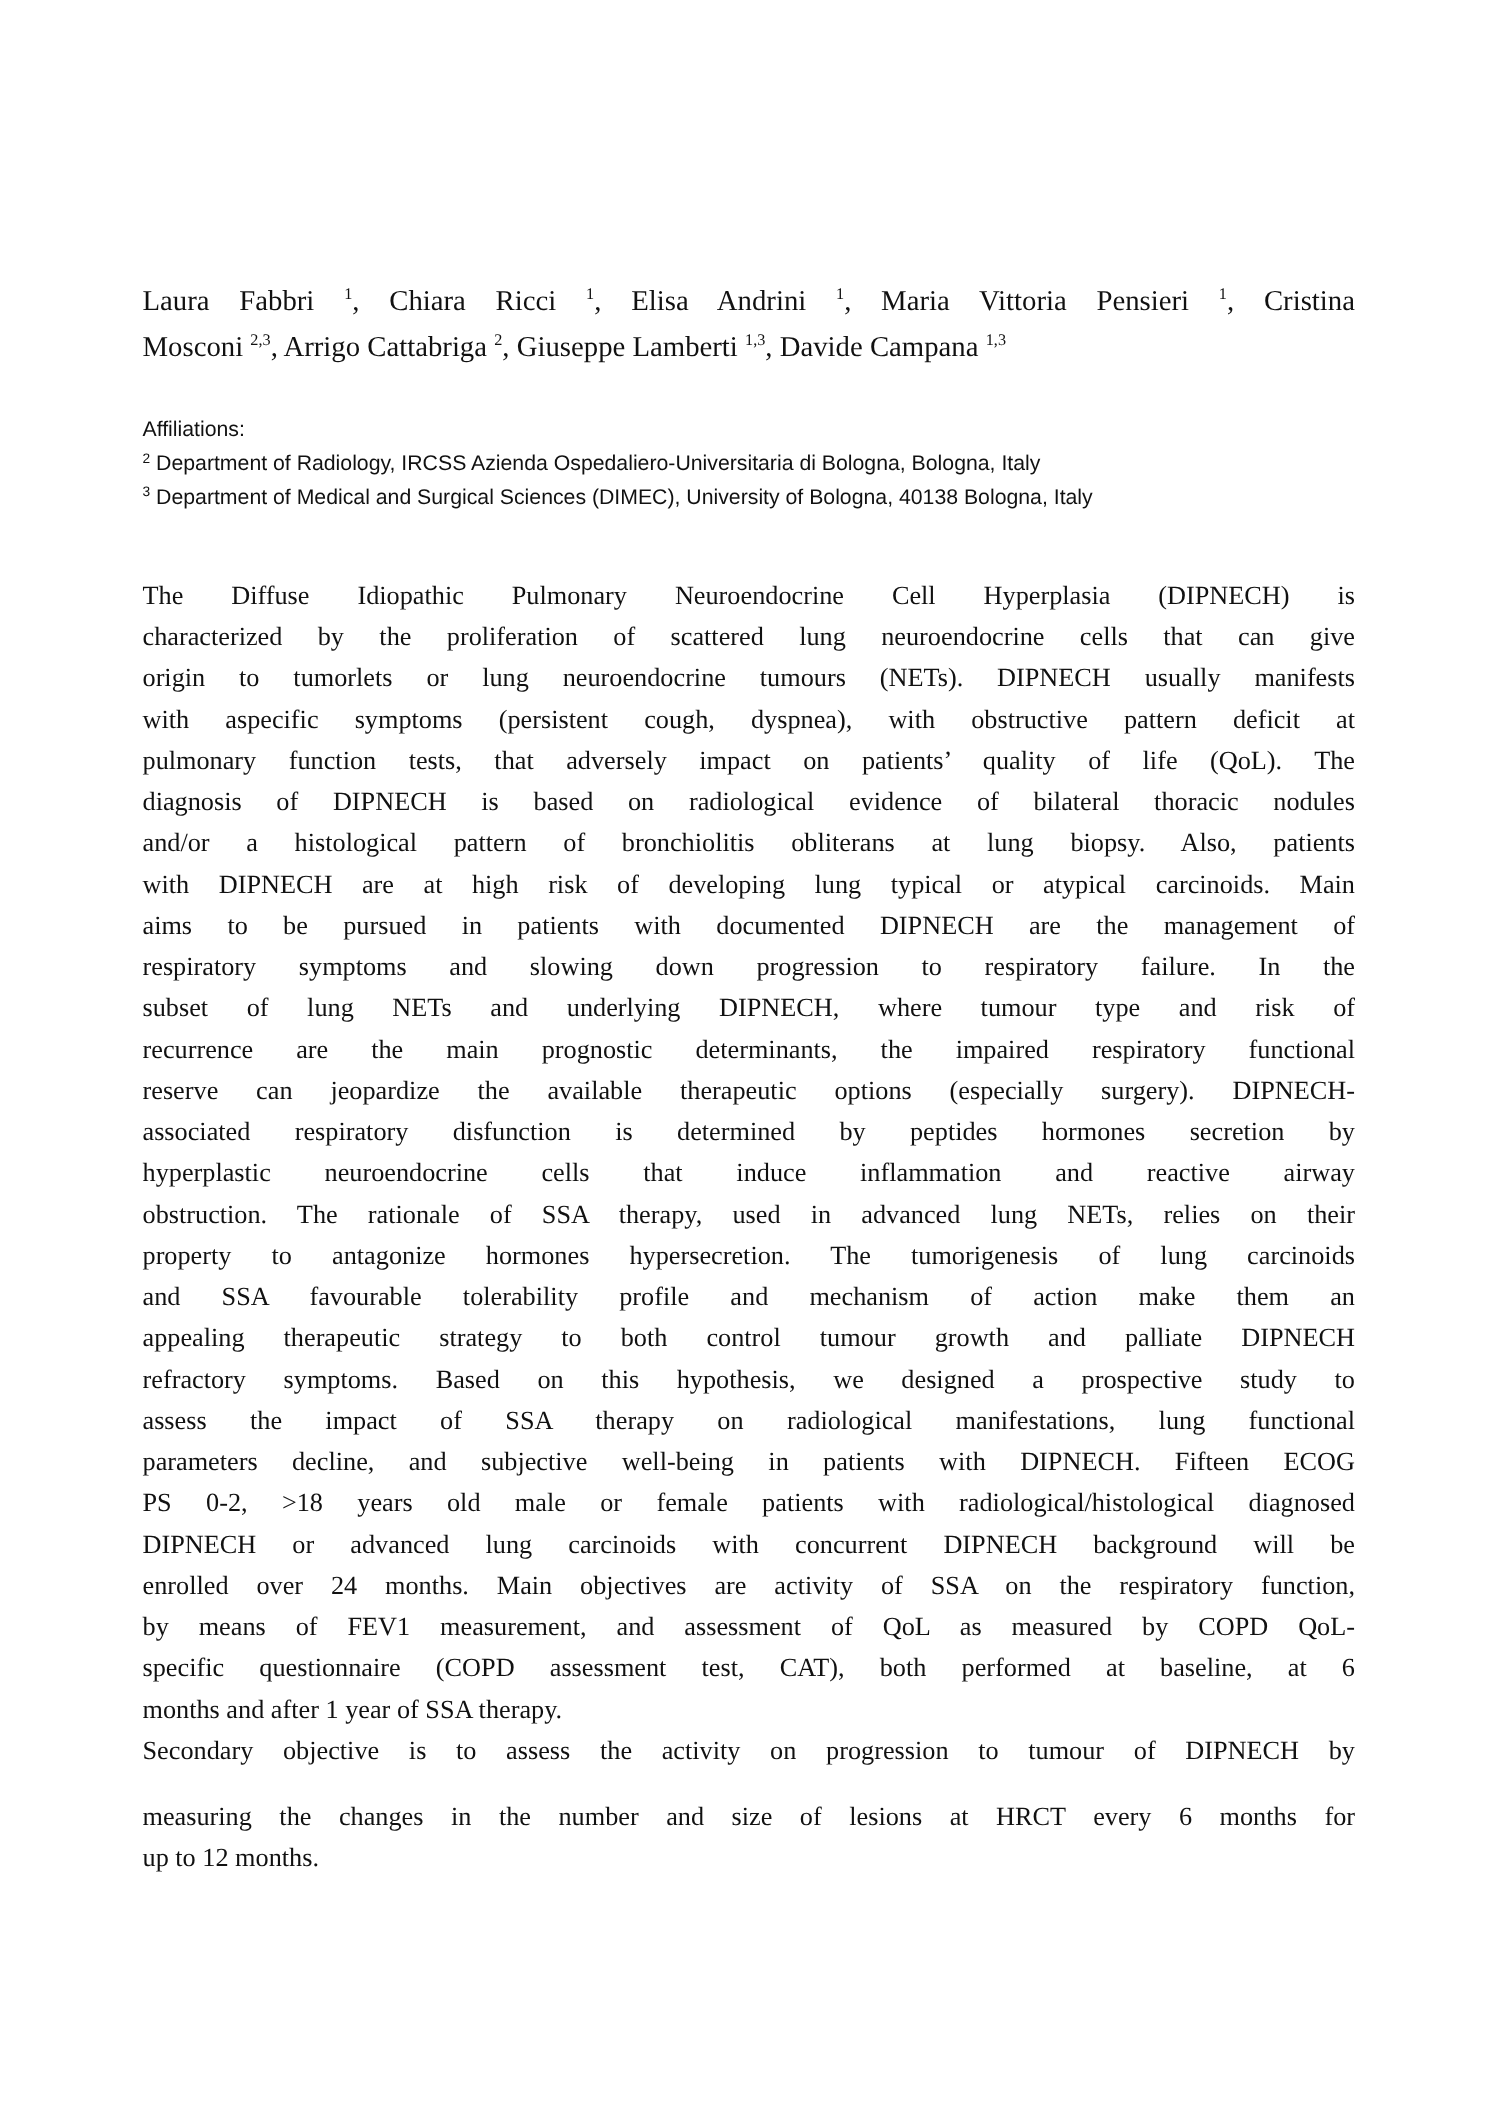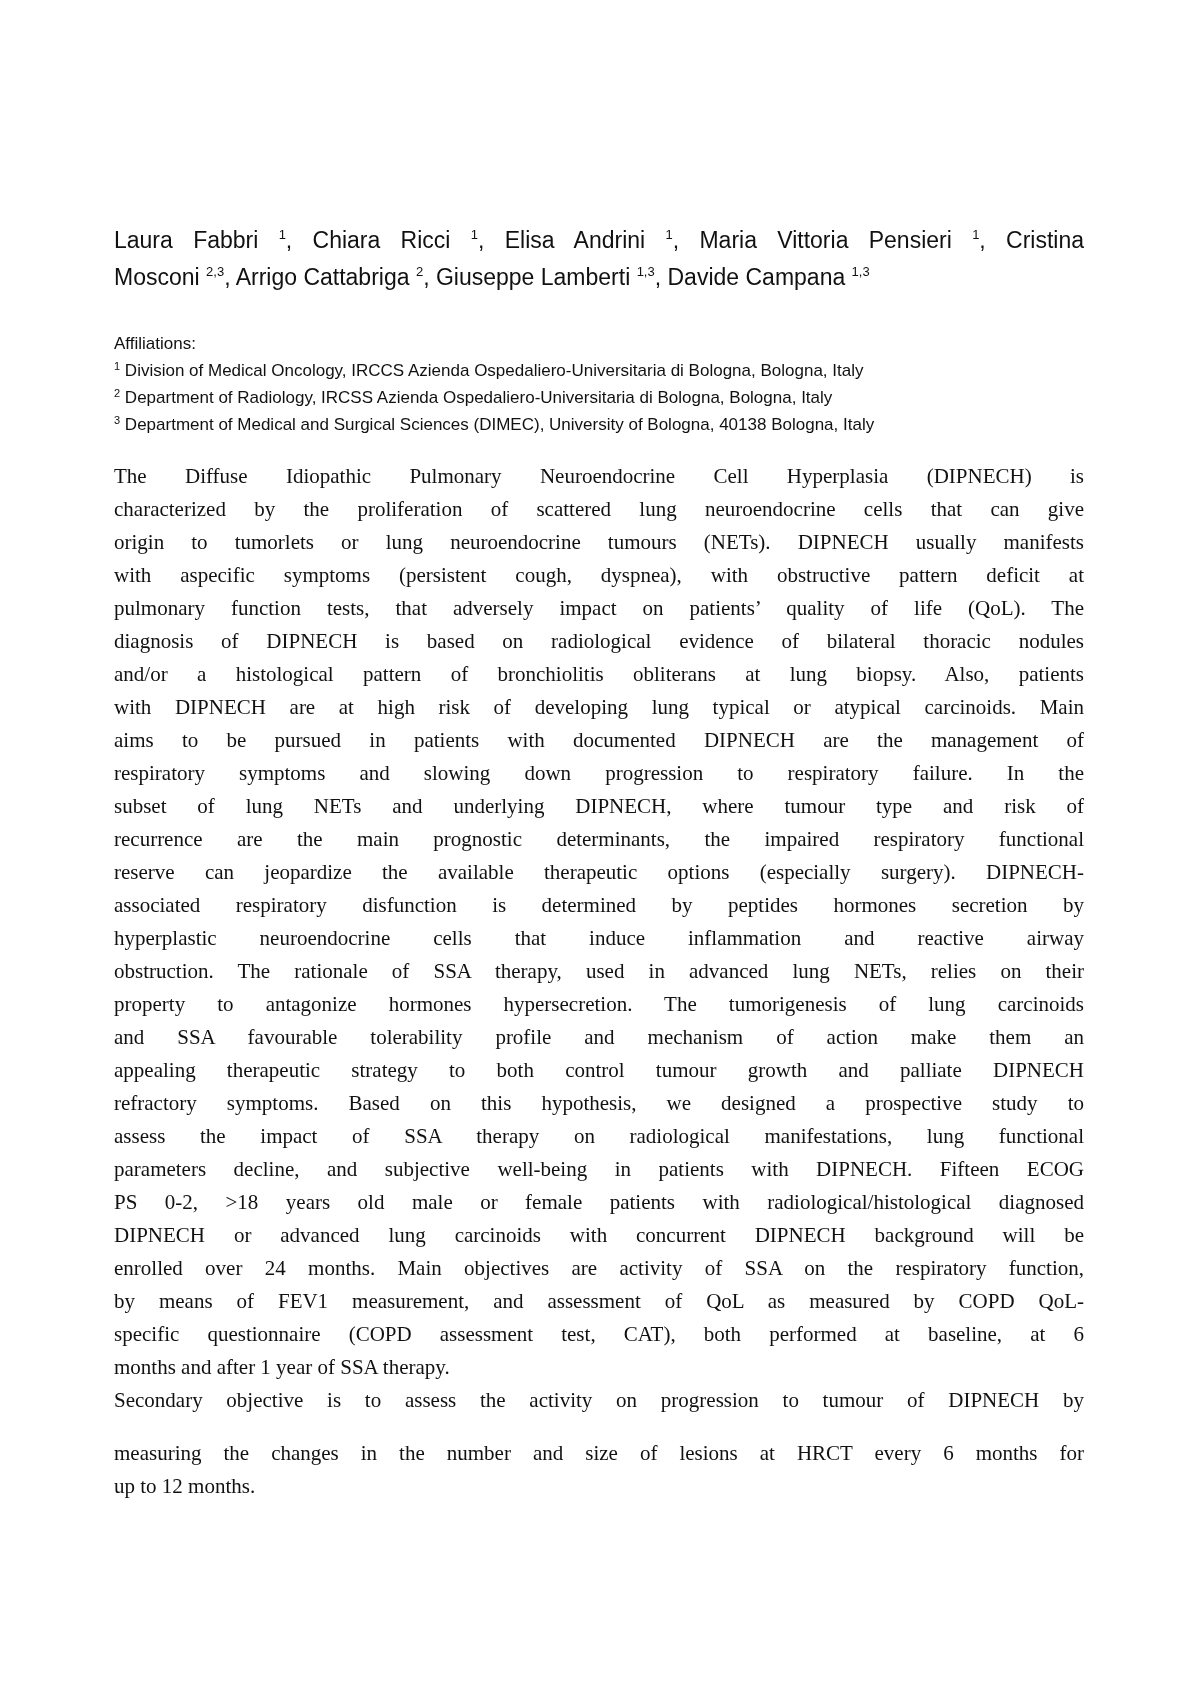--- a/index.html
+++ b/index.html
@@ -6,21 +6,21 @@
   body { width: 1198px; height: 1695px; position: relative; overflow: hidden; color: #111111;
          font-family: "DejaVu Sans", "Liberation Sans", sans-serif; }
   .page { position: absolute; left: 0; top: 0; width: 1198px; height: 1695px; background: #ffffff; }
   .col { position: absolute; left: 114px; width: 970px; }
 
   .title { top: 112px; font-weight: bold; font-size: 22px; line-height: 37px; }
   .title .ln { display: block; white-space: nowrap; }
   .title .ln.just { text-align: justify; text-align-last: justify; }
   .title u { text-decoration: underline; text-underline-offset: 3px; text-decoration-thickness: 2px; }
 
-  .authors { top: 222px; font-size: 23px; line-height: 37px; font-family: Liberation Sans, sans-serif; }
+  .authors { top: 222px; font-size: 23px; line-height: 37px; font-family: Liberation Serif, serif; }
   .authors .ln { display: block; white-space: nowrap; }
   .authors .ln.just { text-align: justify; text-align-last: justify; }
   .authors sup { font-size: 13px; vertical-align: 9px; line-height: 0; }
 
   .affil { top: 330px; font-size: 17px; line-height: 27px; font-family: "Liberation Sans", sans-serif; }
   .affil .ln { display: block; white-space: nowrap; }
   .affil sup { font-size: 11px; vertical-align: 6px; line-height: 0; }
 
   .body { top: 460px; font-size: 21px; line-height: 33px; font-family: Liberation Serif, serif; }
   .body .ln { display: block; white-space: nowrap; height: 33px; }
@@ -32,24 +32,20 @@
 <div class="page">
 
 
   <div class="col authors">
     <span class="ln just" style="display: block;"><span>Laura Fabbri </span><sup>1</sup>, <span>Chiara Ricci </span><sup>1</sup>, <span>Elisa Andrini </span><sup>1</sup>, <span>Maria Vittoria Pensieri </span><sup>1</sup>, <span>Cristina</span></span>
     <span class="ln" style="display: block;"><span>Mosconi </span><sup>2,3</sup>, <span>Arrigo Cattabriga </span><sup>2</sup>, <span>Giuseppe Lamberti </span><sup>1,3</sup>, <span>Davide Campana </span><sup>1,3</sup></span>
   </div>
 
   <div class="col affil">
     <span class="ln" style="display: block;">Affiliations:</span>
-    <span class="ln" style="display: block;">
-      <sup>1</sup>
-      <span>Division of Medical Oncology, IRCCS Azienda Ospedaliero-Universitaria di Bologna, Bologna, Italy</span>
-    </span>
     <span class="ln" style="display: block;">
       <sup>2</sup>
       <span>Department of Radiology, IRCSS Azienda Ospedaliero-Universitaria di Bologna, Bologna, Italy</span>
     </span>
     <span class="ln" style="display: block;">
       <sup>3</sup>
       <span>Department of Medical and Surgical Sciences (DIMEC), University of Bologna, 40138 Bologna, Italy</span>
     </span>
   </div>
 

